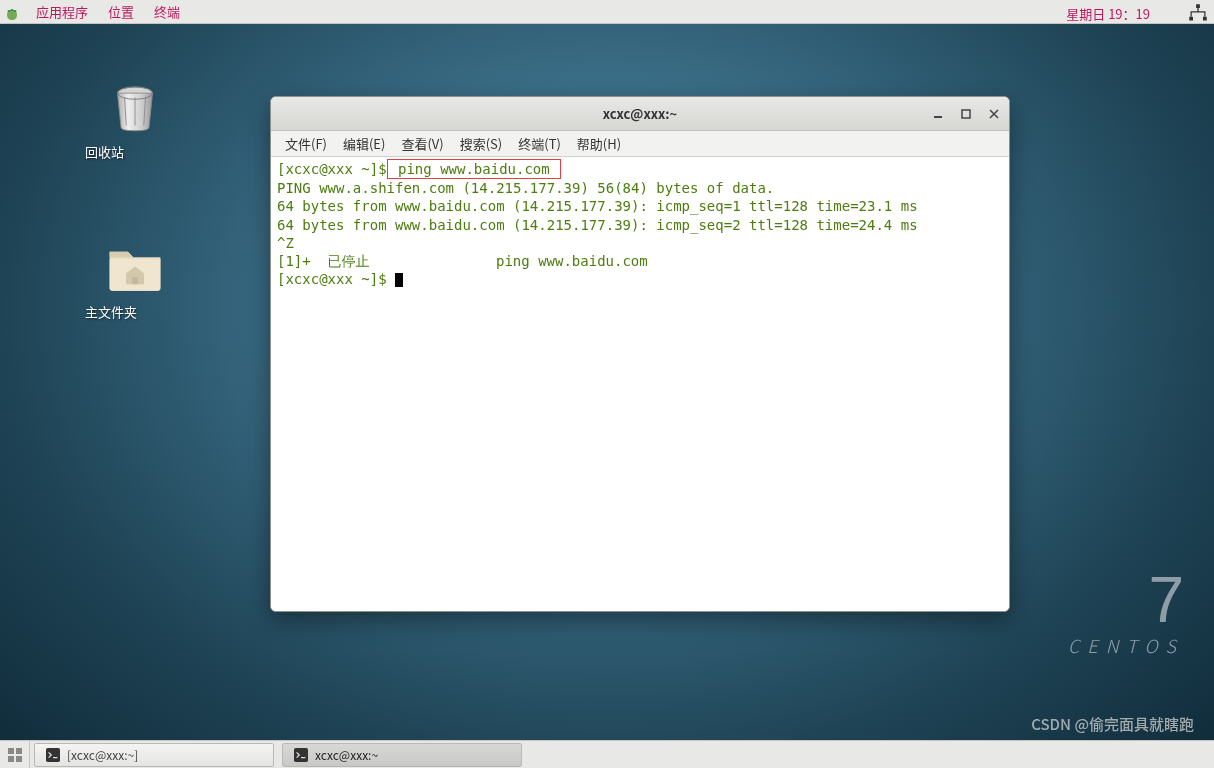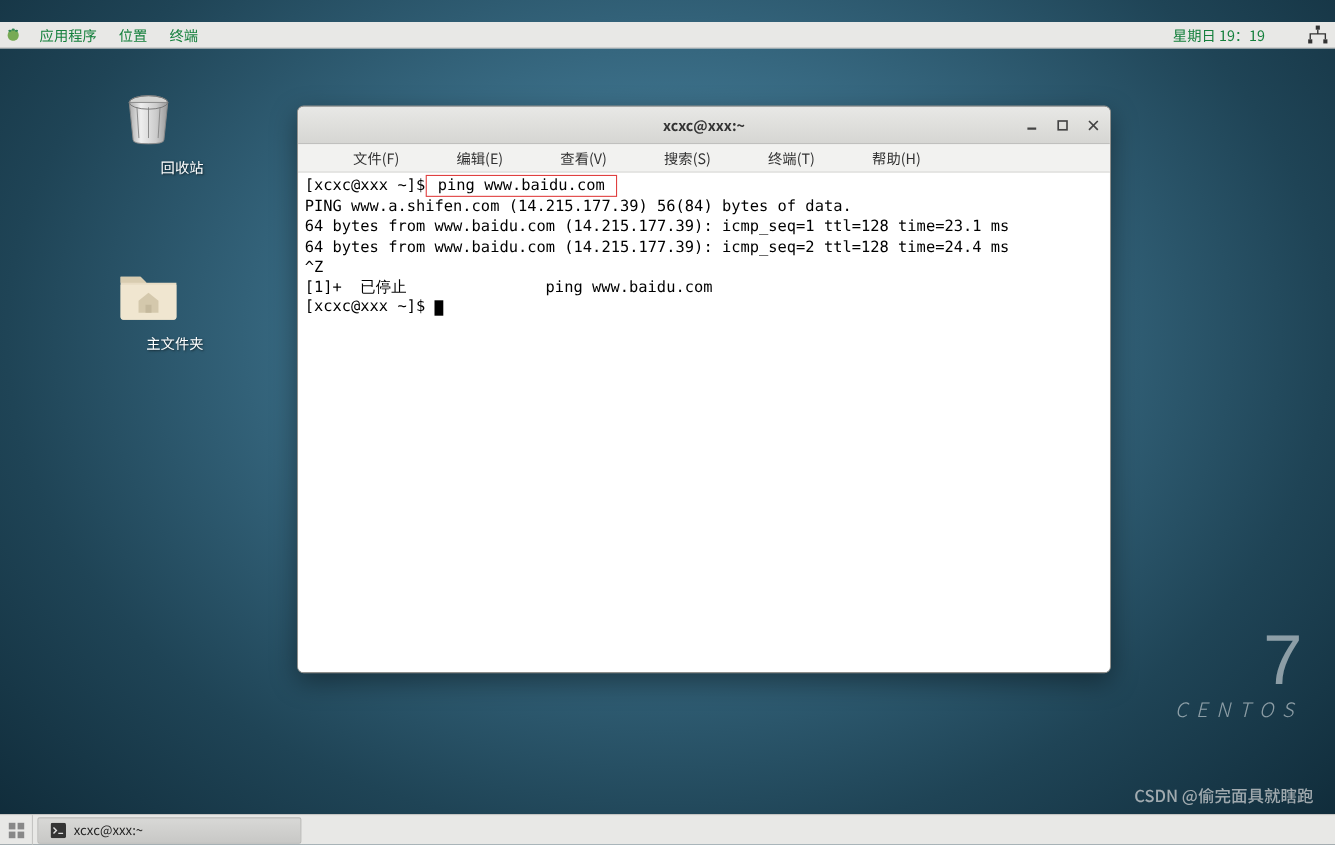--- a/index.html
+++ b/index.html
@@ -1,49 +1,49 @@
 <!DOCTYPE html>
 <html><head>
 <meta charset="utf-8">
 <style>
 * { margin: 0; padding: 0; box-sizing: border-box; }
 html, body { width: 1214px; height: 768px; overflow: hidden; font-family: "Noto Sans CJK SC", "WenQuanYi Micro Hei", sans-serif; }
 body { background: radial-gradient(ellipse at 50% 40%, #5a8fa8 0%, #3a6d86 35%, #1f4456 70%, #0f2a38 100%); position: relative; }
 
 
-.top-panel { position: absolute; top: 0; left: 0; right: 0; height: 24px; background: #e8e8e6; border-bottom: 1px solid #c4c4c2; display: flex; align-items: center; font-size: 13px; color: #15803d; margin-top: 20px; }
+.top-panel { position: absolute; top: 0; left: 0; right: 0; height: 24px; background: #e8e8e6; border-bottom: 1px solid #c4c4c2; display: flex; align-items: flex-end; font-size: 13px; color: #be185d; }
 .top-panel .menu-item { padding: 0 10px; height: 24px; display: flex; align-items: center; cursor: pointer; }
 .top-panel .shoe-icon { width: 16px; height: 16px; margin: 0 6px 0 4px; display: flex; align-items: center; justify-content: center; }
 .top-panel .spacer { flex: 1; }
 .top-panel .tray { display: flex; align-items: center; gap: 24px; }
 .top-panel .clock { padding: 0 8px; font-size: 13px; }
 .net-icon { width: 20px; height: 20px; display: flex; align-items: center; justify-content: center; margin: 0 6px; }
 
 
-.desktop-icon { position: absolute; width: 100px; text-align: right; color: #fff; font-size: 13px; text-shadow: 1px 1px 2px rgba(0,0,0,0.6); cursor: pointer; }
+.desktop-icon { position: absolute; width: 100px; text-align: left; color: #fff; font-size: 13px; text-shadow: 1px 1px 2px rgba(0,0,0,0.6); cursor: pointer; }
 .desktop-icon .icon-img { width: 60px; height: 60px; margin: 0 auto 6px; display: flex; align-items: center; justify-content: center; }
 .desktop-icon .label { line-height: 1.3; }
 
 
 .brand { position: absolute; right: 30px; bottom: 110px; text-align: right; color: #fff; opacity: 0.5; }
 .brand .big7 { font-size: 64px; font-weight: 100; font-family: "Segoe UI","Helvetica Neue",sans-serif; line-height: 1; }
 .brand .cent { font-size: 18px; letter-spacing: 8px; font-weight: 300; font-style: italic; }
 
 
 .window { position: absolute; left: 270px; top: 96px; width: 740px; height: 516px; background: #fff; border: 1px solid #8f8f8c; border-radius: 6px; box-shadow: 0 8px 24px rgba(0,0,0,0.4); display: flex; flex-direction: column; overflow: hidden; }
 .titlebar { height: 34px; background: linear-gradient(#e8e8e6,#d6d6d3); display: flex; align-items: center; border-bottom: 1px solid #c0c0be; position: relative; }
 .titlebar .title { flex: 1; text-align: center; font-size: 13px; font-weight: bold; color: #333; }
 .titlebar .win-controls { position: absolute; right: 6px; display: flex; gap: 10px; }
 .win-btn { width: 18px; height: 18px; display: flex; align-items: center; justify-content: center; cursor: pointer; color: #444; }
 .win-btn svg { width: 12px; height: 12px; }
 
 .menubar { height: 26px; background: #f2f2f0; border-bottom: 1px solid #d0d0ce; display: flex; align-items: center; padding: 0 6px; font-size: 13px; color: #333; }
-.menubar .m { padding: 0 8px; cursor: pointer; margin-left: 36px; }
+.menubar .m { padding: 0 8px; cursor: pointer; }
 
-.term-body { flex: 1; background: #fff; padding: 2px 6px; font-family: "WenQuanYi Micro Hei Mono","DejaVu Sans Mono","Courier New",monospace; font-size: 14px; line-height: 1.3; color: #000000; white-space: pre; overflow: hidden; }
+.term-body { flex: 1; background: #fff; padding: 2px 6px; font-family: "WenQuanYi Micro Hei Mono","DejaVu Sans Mono","Courier New",monospace; font-size: 14px; line-height: 1.3; color: #4d7c0f; white-space: pre; overflow: hidden; }
 .highlight-box { border: 1px solid #e04040; padding: 0 2px; display: inline-block; }
 .cursor-block { display: inline-block; width: 8px; height: 14px; background: #000; vertical-align: text-bottom; }
 
 
 .bottom-panel { position: absolute; bottom: 0; left: 0; right: 0; height: 28px; background: #e8e8e6; border-top: 1px solid #c4c4c2; display: flex; align-items: center; font-size: 12px; }
 .task-launcher { width: 30px; height: 28px; display: flex; align-items: center; justify-content: center; border-right: 1px solid #c4c4c2; cursor: pointer; }
 .task-item { height: 24px; margin: 2px 4px; padding: 0 10px; display: flex; align-items: center; gap: 6px; border: 1px solid #b8b8b6; background: linear-gradient(#f4f4f2,#e4e4e2); border-radius: 2px; cursor: pointer; min-width: 240px; color: #444; }
 .task-item.active { background: linear-gradient(#d8d8d6,#c8c8c6); color: #222; }
 .task-icon { width: 16px; height: 16px; display: flex; align-items: center; justify-content: center; }
 
@@ -158,20 +158,29 @@
 
 <div class="bottom-panel">
   <div class="task-launcher">
     <svg viewBox="0 0 16 16" width="16" height="16">
         <rect x="1" y="1" width="6" height="6" fill="#888"></rect>
         <rect x="9" y="1" width="6" height="6" fill="#888"></rect>
         <rect x="1" y="9" width="6" height="6" fill="#888"></rect>
         <rect x="9" y="9" width="6" height="6" fill="#888"></rect>
       </svg>
   </div>
+  <div class="task-item">
+    <span class="task-icon">
+        <svg viewBox="0 0 16 16" width="14" height="14">
+          <rect width="16" height="16" rx="2" fill="#333"></rect>
+          <path d="M3 5l3 3-3 3M8 11h5" stroke="#ddd" stroke-width="1.5" fill="none"></path>
+        </svg>
+      </span>
+    <span>[xcxc@xxx:~]</span>
+  </div>
   <div class="task-item active">
     <span class="task-icon">
         <svg viewBox="0 0 16 16" width="14" height="14">
           <rect width="16" height="16" rx="2" fill="#333"></rect>
           <path d="M3 5l3 3-3 3M8 11h5" stroke="#ddd" stroke-width="1.5" fill="none"></path>
         </svg>
       </span>
     <span>xcxc@xxx:~</span>
   </div>
 </div>

